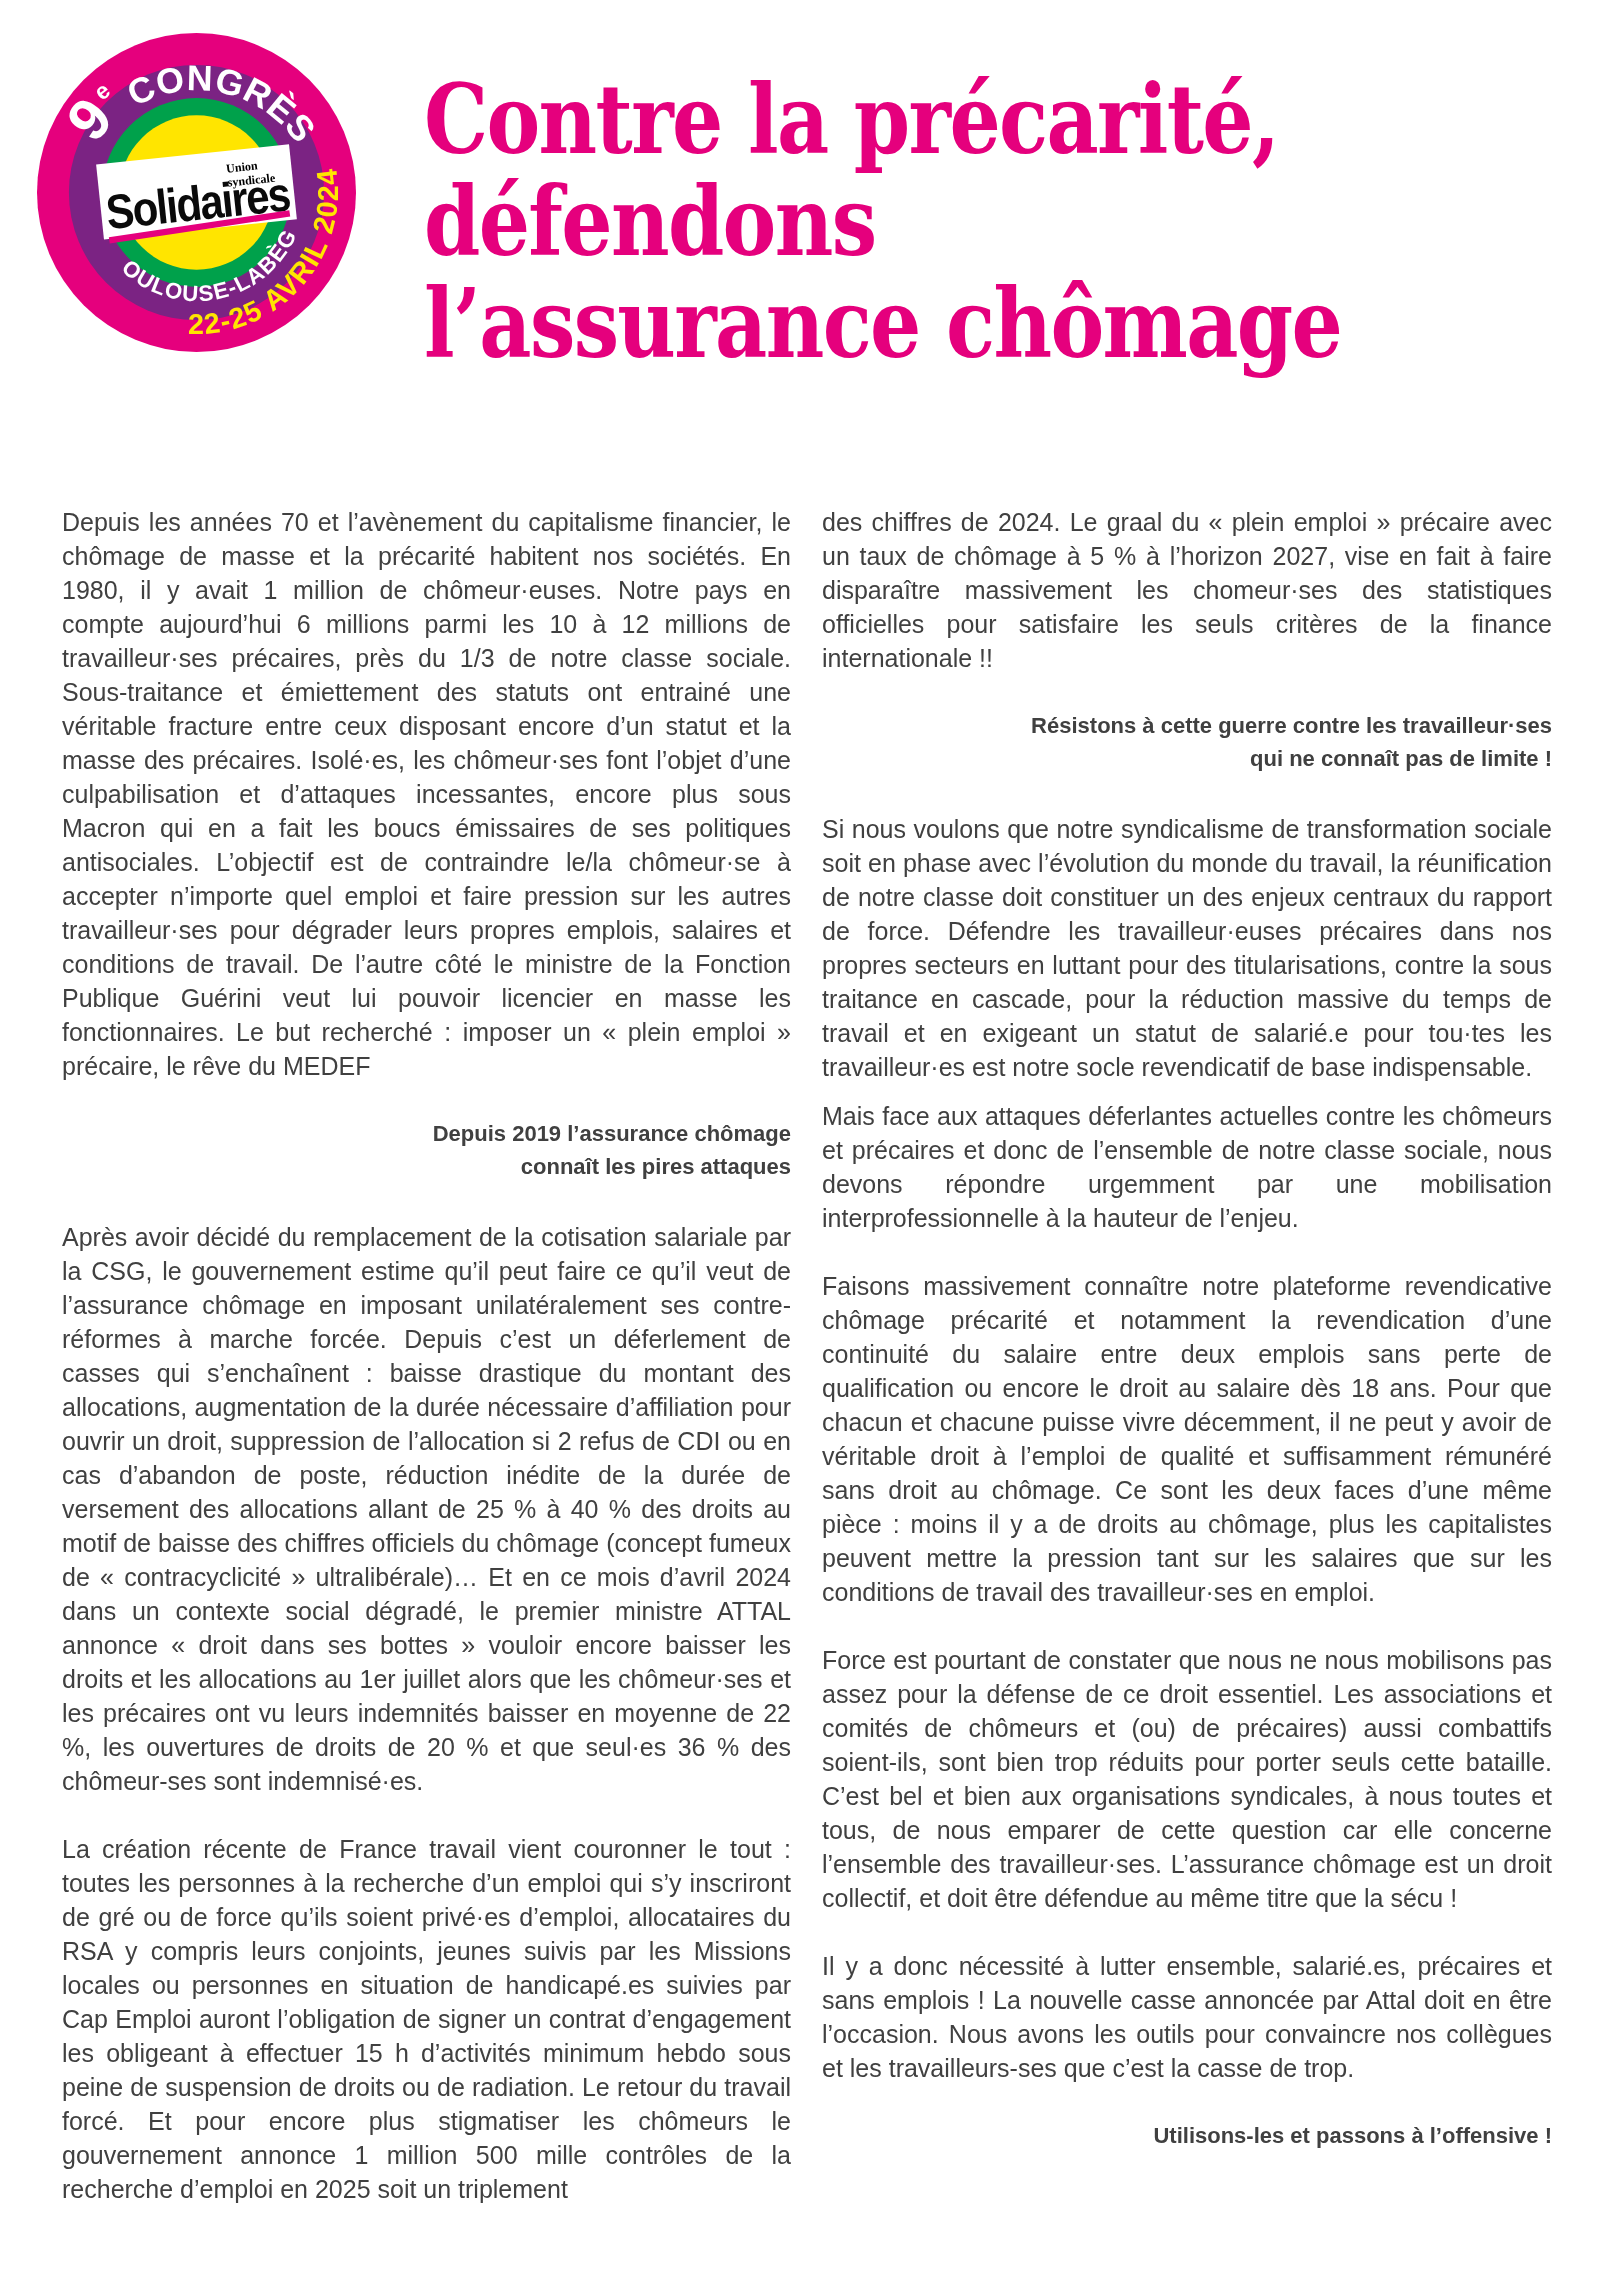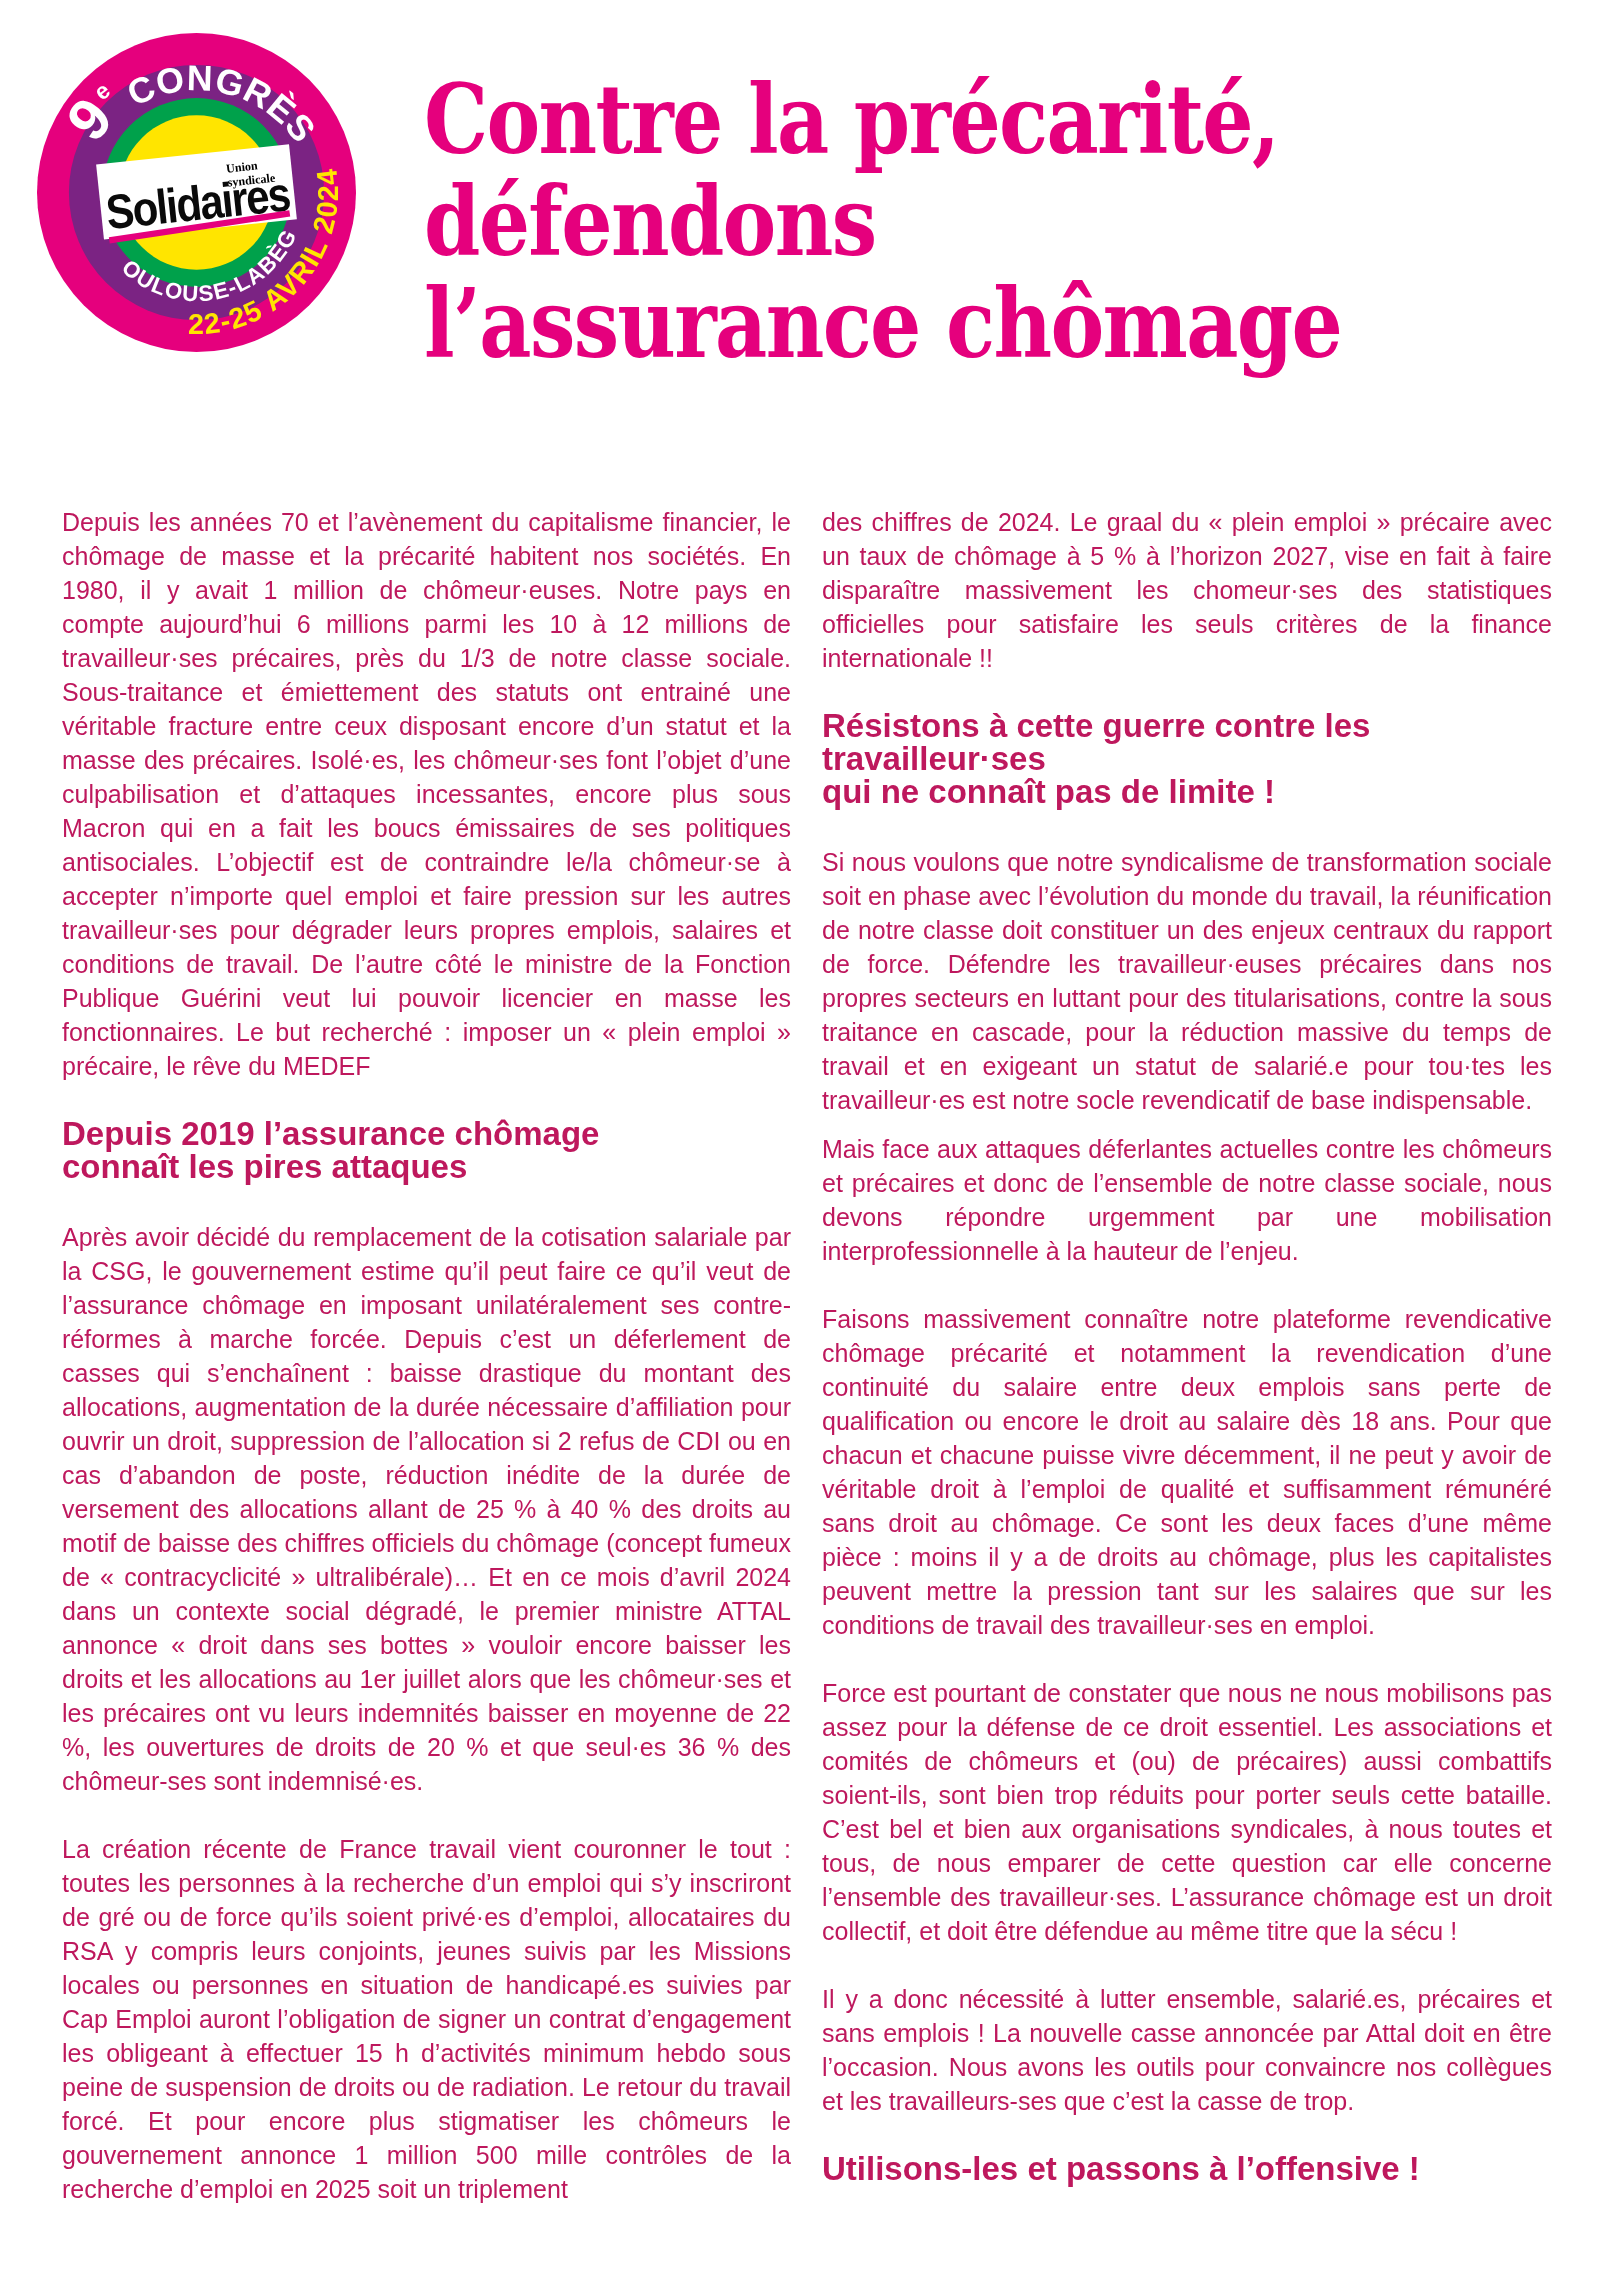--- a/index.html
+++ b/index.html
@@ -47,32 +47,32 @@
     white-space: nowrap;
   }
 
   
   .col {
     position: absolute;
     top: 505px;
     font-size: 25px;
     line-height: 34px;
     text-align: justify;
-    color: #be185d;
+    color: #404040;
   }
   .col-left  { left: 62px;  width: 729px; }
   .col-right { left: 822px; width: 730px; }
 
   .col p { margin: 0 0 34px 0; }
   .col p.tight { margin-bottom: 15px; }
   .col h2 {
-    font-size: 33px;
+    font-size: 22px;
     line-height: 33px;
     margin: 1.3px 0 37px 0;
-    text-align: left;
+    text-align: right;
     white-space: pre-line;
     font-weight: bold;
   }
   .col h2.closing { margin-bottom: 10px; }
 </style>
 </head>
 <body>
 
 <div class="page">
 

